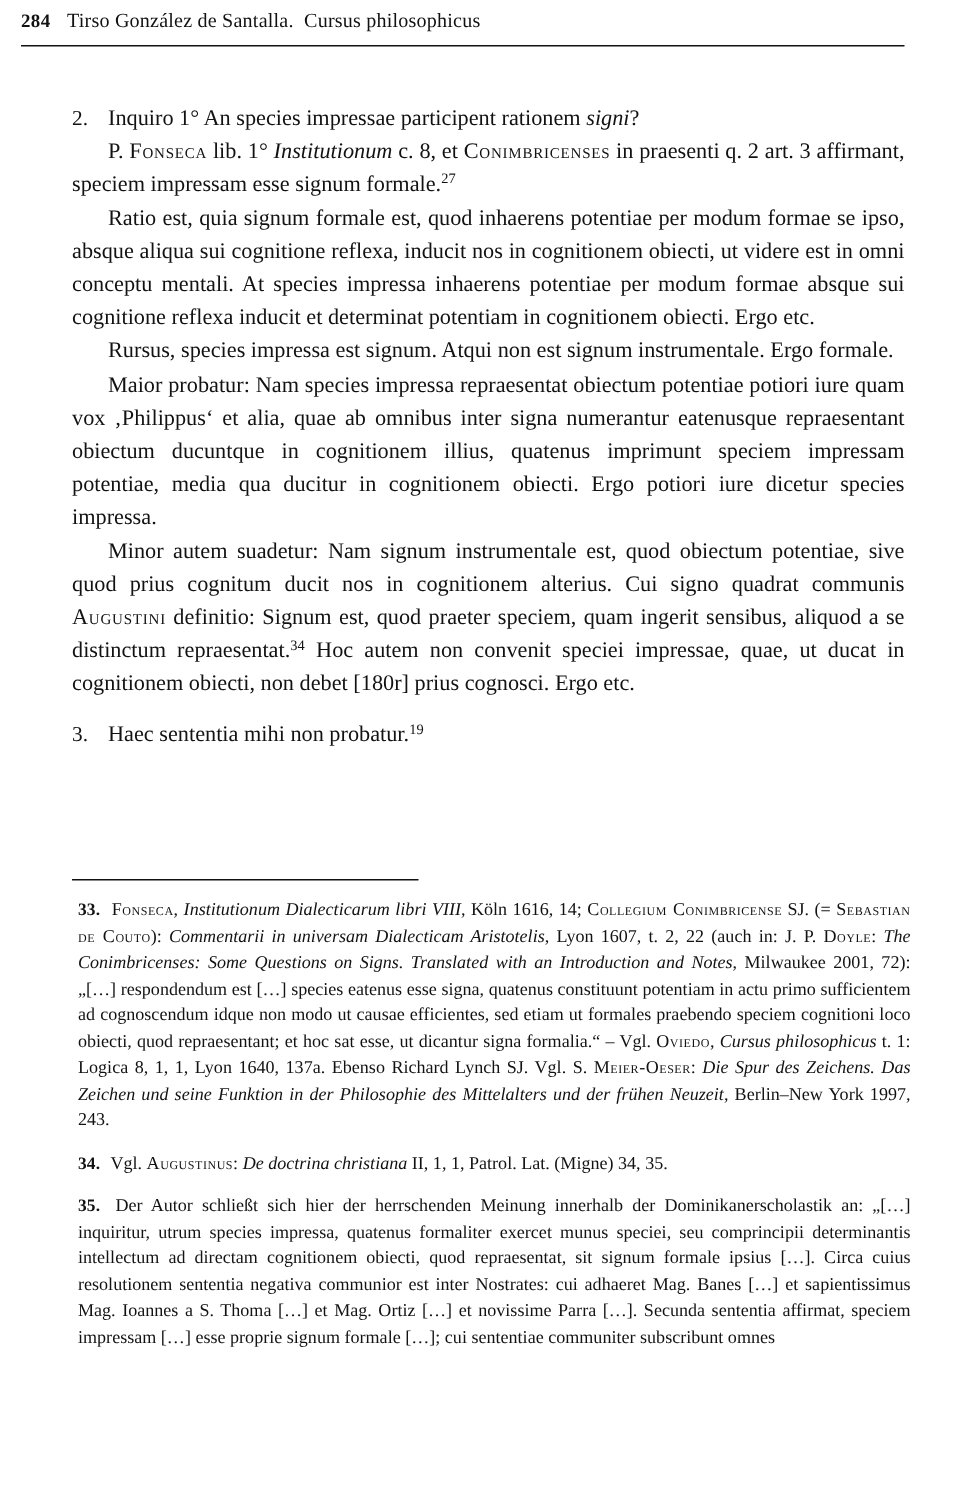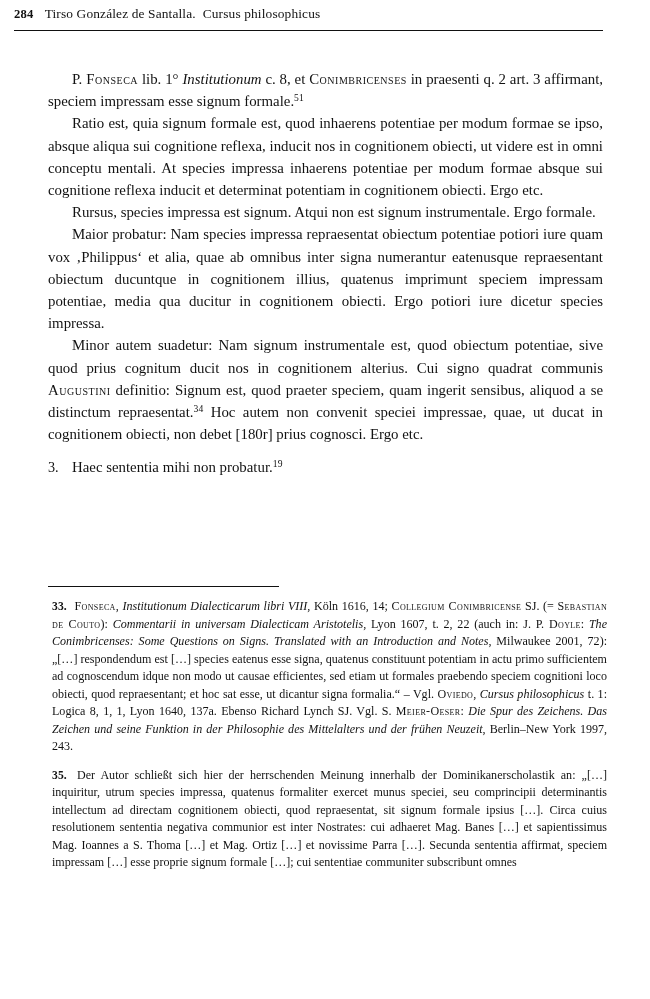--- a/index.html
+++ b/index.html
@@ -141,31 +141,35 @@
 
   <div class="running-head">
     <span class="folio">284</span>
     <span class="head-title">Tirso González de Santalla.  Cursus philosophicus</span>
   </div>
 
   <div class="head-rule"></div>
 
   <div class="body-block">
     <div>
-        <p class="para"><span>P. </span><span class="sc">Fonseca</span><span> lib. 1° </span><span class="it">Institutionum</span><span> c. 8, et </span><span class="sc">Conimbricenses</span><span> in praesenti q. 2 art. 3 affirmant, speciem impressam esse signum formale.</span><sup class="fn">51</sup></p>
+        <p class="para numbered"><span class="item-num">2.</span><span>Inquiro 1° An species impressae participent rationem </span><span class="it">signi</span><span>?</span></p>
+      </div>
+    <div>
+        <p class="para"><span>P. </span><span class="sc">Fonseca</span><span> lib. 1° </span><span class="it">Institutionum</span><span> c. 8, et </span><span class="sc">Conimbricenses</span><span> in praesenti q. 2 art. 3 affirmant, speciem impressam esse signum formale.</span><sup class="fn">27</sup></p>
         <p class="para"><span>Ratio est, quia signum formale est, quod inhaerens potentiae per modum formae se ipso, absque aliqua sui cognitione reflexa, inducit nos in cognitionem obiecti, ut videre est in omni conceptu mentali. At species impressa inhaerens potentiae per modum formae absque sui cognitione reflexa inducit et determinat potentiam in cognitionem obiecti. Ergo etc.</span></p>
         <p class="para"><span>Rursus, species impressa est signum. Atqui non est signum instrumentale. Ergo formale.</span></p>
         <p class="para"><span>Maior probatur: Nam species impressa repraesentat obiectum potentiae potiori iure quam vox ‚Philippus‘ et alia, quae ab omnibus inter signa numerantur eatenusque repraesentant obiectum ducuntque in cognitionem illius, quatenus imprimunt speciem impressam potentiae, media qua ducitur in cognitionem obiecti. Ergo potiori iure dicetur species impressa.</span></p>
         <p class="para"><span>Minor autem suadetur: Nam signum instrumentale est, quod obiectum potentiae, sive quod prius cognitum ducit nos in cognitionem alterius. Cui signo quadrat communis </span><span class="sc">Augustini</span><span> definitio: Signum est, quod praeter speciem, quam ingerit sensibus, aliquod a se distinctum repraesentat.</span><sup class="fn">34</sup><span> Hoc autem non convenit speciei impressae, quae, ut ducat in cognitionem obiecti, non debet [180r] prius cognosci. Ergo etc.</span></p>
       </div>
     <div style="margin-top: 11px;">
         <p class="para numbered"><span class="item-num">3.</span><span>Haec sententia mihi non probatur.</span><sup class="fn">19</sup></p>
       </div>
   </div>
 
   <div class="fn-rule"></div>
 
   <div class="notes">
       <p class="note"><span class="note-num">33.</span><span> </span><span class="sc">Fonseca</span><span>, </span><span class="it">Institutionum Dialecticarum libri VIII</span><span>, Köln 1616, 14; </span><span class="sc">Collegium Conimbricense</span><span> SJ. (= </span><span class="sc">Sebastian de Couto</span><span>): </span><span class="it">Commentarii in universam Dialecticam Aristotelis</span><span>, Lyon 1607, t. 2, 22 (auch in: J. P. </span><span class="sc">Doyle</span><span>: </span><span class="it">The Conimbricenses: Some Questions on Signs. Translated with an Introduction and Notes</span><span>, Milwaukee 2001, 72): „[…] respondendum est […] species eatenus esse signa, quatenus constituunt potentiam in actu primo sufficientem ad cognoscendum idque non modo ut causae efficientes, sed etiam ut formales praebendo speciem cognitioni loco obiecti, quod repraesentant; et hoc sat esse, ut dicantur signa formalia.“ – Vgl. </span><span class="sc">Oviedo</span><span>, </span><span class="it">Cursus philosophicus</span><span> t. 1: Logica 8, 1, 1, Lyon 1640, 137a. Ebenso Richard Lynch SJ. Vgl. S. </span><span class="sc">Meier-Oeser</span><span>: </span><span class="it">Die Spur des Zeichens. Das Zeichen und seine Funktion in der Philosophie des Mittelalters und der frühen Neuzeit</span><span>, Berlin–New York 1997, 243.</span></p>
+      <p class="note"><span class="note-num">34.</span><span> Vgl. </span><span class="sc">Augustinus</span><span>: </span><span class="it">De doctrina christiana</span><span> II, 1, 1, Patrol. Lat. (Migne) 34, 35.</span></p>
       <p class="note"><span class="note-num">35.</span><span> Der Autor schließt sich hier der herrschenden Meinung innerhalb der Dominikanerscholastik an: „[…] inquiritur, utrum species impressa, quatenus formaliter exercet munus speciei, seu comprincipii determinantis intellectum ad directam cognitionem obiecti, quod repraesentat, sit signum formale ipsius […]. Circa cuius resolutionem sententia negativa communior est inter Nostrates: cui adhaeret Mag. Banes […] et sapientissimus Mag. Ioannes a S. Thoma […] et Mag. Ortiz […] et novissime Parra […]. Secunda sententia affirmat, speciem impressam […] esse proprie signum formale […]; cui sententiae communiter subscribunt omnes</span></p>
     </div>
 
 </div>
 
 </body></html>

